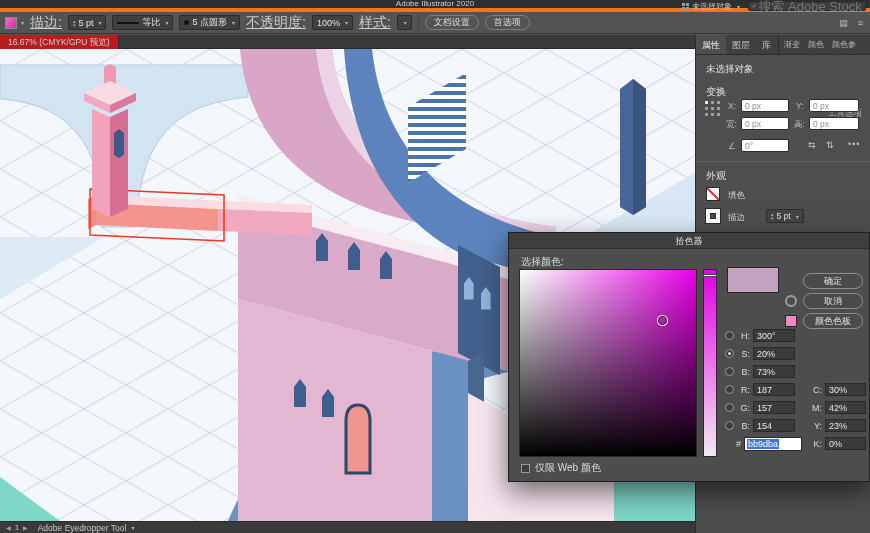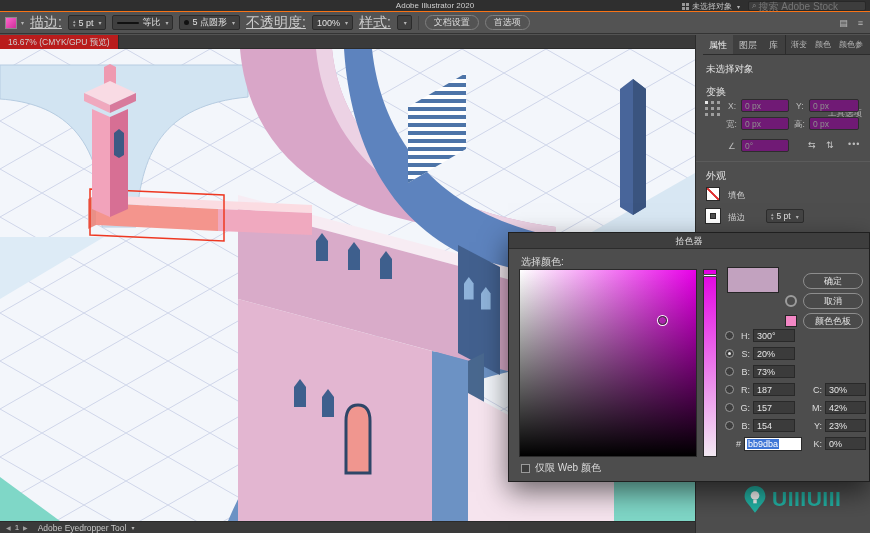--- a/index.html
+++ b/index.html
@@ -1,31 +1,31 @@
 <!DOCTYPE html>
 <html><head>
 <meta charset="utf-8">
 <style>
   * { box-sizing: border-box; margin: 0; padding: 0; }
   html,body { background:#222; }
   body { font-family: "Liberation Sans", "DejaVu Sans", sans-serif; }
   #app { position:relative; width:870px; height:533px; overflow:hidden; background:#535353; margin:0 auto; }
 
   
-  .titlebar { position:absolute; left:0; top:0; width:870px; height:12px; background:#2f2f2f; border-bottom:1px solid #f97316; display:flex; align-items:center; }
+  .titlebar { position:absolute; left:0; top:0; width:870px; height:12px; background:#2f2f2f; border-bottom:4px solid #f97316; display:flex; align-items:center; }
   .tb-title { position:absolute; left:0; right:0; text-align:center; font-size:8px; color:#cfcfcf; line-height:12px; }
   .tb-right { position:absolute; right:4px; top:0; height:12px; display:flex; align-items:center; gap:8px; }
   .workspace { display:flex; align-items:center; gap:3px; font-size:8px; color:#c5c5c5; }
   .ws-grid { width:7px; height:7px; background:
       linear-gradient(#9a9a9a,#9a9a9a) 0 0/3px 3px no-repeat,
       linear-gradient(#9a9a9a,#9a9a9a) 4px 0/3px 3px no-repeat,
       linear-gradient(#9a9a9a,#9a9a9a) 0 4px/3px 3px no-repeat,
       linear-gradient(#9a9a9a,#9a9a9a) 4px 4px/3px 3px no-repeat; }
   .searchbox { display:flex; align-items:center; gap:2px; background:#3d3d3d; border:1px solid #282828; border-radius:2px; height:10px; padding:0 3px; width:118px; }
-  .searchbox input { background:transparent; border:none; outline:none; color:#bdbdbd; font-size:10px; width:100%; font-family:inherit; }
+  .searchbox input { background:transparent; border:none; outline:none; color:#bdbdbd; font-size:13px; width:100%; font-family:inherit; }
   .mag { color:#9a9a9a; font-size:8px; line-height:8px; }
   .chev { font-size:6px; color:#b5b5b5; margin-left:2px; }
 
   
   .controlbar { position:absolute; left:0; top:12px; width:870px; height:22px; background:#535353; border-bottom:1px solid #343434; display:flex; align-items:center; gap:6px; padding:0 5px; }
   .cb-label { font-size:14px; color:#cacaca; white-space:nowrap;text-decoration:underline; }
   .cb-field { display:flex; align-items:center; gap:3px; background:#404040; border:1px solid #2b2b2b; border-radius:2px; height:15px; padding:0 4px; font-size:9px; color:#e2e2e2; white-space:nowrap; }
   .updown { display:flex; flex-direction:column; line-height:4px; font-size:5px; color:#a8a8a8; }
   .profile-line { width:22px; height:2px; background:#111; border-radius:1px; }
   .brush-dot { width:5px; height:5px; border-radius:50%; background:#111; }
@@ -44,32 +44,32 @@
   .canvas { position:absolute; left:0; top:49px; width:695px; height:472px; background:#f3f6fb; overflow:hidden; }
 
   
   .statusbar { position:absolute; left:0; top:521px; width:695px; height:12px; background:#3a3a3a; border-top:1px solid #2b2b2b; display:flex; align-items:center; gap:10px; padding:0 6px; }
   .sb-group { display:flex; align-items:center; gap:4px; font-size:8px; color:#c9c9c9; }
   .sb-arrow { font-size:6px; color:#9f9f9f; }
   .sb-tool { display:flex; align-items:center; gap:3px; font-size:8.5px; color:#c9c9c9; }
 
   
   .panel { position:absolute; left:695px; top:35px; width:175px; height:498px; background:#4e4e4e; border-left:1px solid #2c2c2c; }
-  .panel-tabs { position:absolute; left:7px; top:0; right:0; height:20px; background:#3f3f3f; border-bottom:1px solid #2c2c2c; display:flex; align-items:stretch;text-align:center; }
+  .panel-tabs { position:absolute; left:0; top:0; right:0; height:20px; background:#3f3f3f; border-bottom:1px solid #2c2c2c; display:flex; align-items:stretch;text-align:center; }
   .ptab { padding:0 6px; font-size:9px; color:#c3c3c3; line-height:20px; white-space:nowrap; }
   .ptab.active { background:#4e4e4e; color:#f1f1f1; }
   .ptab.sm { font-size:8px; padding:0 4px; color:#b5b5b5; }
   .ptab-sep { width:1px; background:#2c2c2c; margin:0 1px; }
   .panel-body { position:absolute; left:0; top:20px; right:0; bottom:0; }
   .abs { position:absolute; }
   .no-sel { font-size:9.5px; color:#e3e3e3; }
   .tool-opt { font-size:8.5px; color:#aeaeae; }
   .sec-title { font-size:10px; color:#e0e0e0; }
   .p-label { font-size:8.5px; color:#bdbdbd; }
-  .p-input { background:#701a75; border:1px solid #2d2d2d; border-radius:2px; height:13px; display:flex; align-items:center; padding:0 3px; font-size:8.5px; color:#8f8f8f; }
+  .p-input { background:#ffffff; border:1px solid #2d2d2d; border-radius:2px; height:13px; display:flex; align-items:center; padding:0 3px; font-size:8.5px; color:#8f8f8f; }
   .refpoint { display:grid; grid-template-columns:repeat(3,4px); grid-template-rows:repeat(3,4px); gap:2px; }
   .refpoint i { width:3px; height:3px; background:#9f9f9f; }
   .refpoint i.on { background:#e8e8e8; }
   .p-divider { position:absolute; left:0; right:0; height:1px; background:#3c3c3c; border-bottom:1px solid #5b5b5b; }
   .flip-icon { font-size:9px; color:#c7c7c7; }
   .dots { font-size:9px; color:#bdbdbd; letter-spacing:1px; }
   .swatch-none { width:14px; height:14px; border:1px solid #2a2a2a; background:
       linear-gradient(to top right, rgba(0,0,0,0) 44%, #e03030 46%, #e03030 54%, rgba(0,0,0,0) 56%), #ffffff; }
   .swatch-stroke { width:14px; height:14px; border:4px solid #ffffff; box-shadow:0 0 0 1px #2a2a2a, inset 0 0 0 1px #2a2a2a; background:transparent; }
   .stepper-field { display:flex; align-items:center; gap:3px; background:#444444; border:1px solid #2d2d2d; border-radius:2px; height:14px; padding:0 4px; font-size:8.5px; color:#e0e0e0; }
@@ -340,28 +340,20 @@
         <span class="updown">
             <i>▴</i>
             <i>▾</i>
           </span>
         <span>5 pt</span>
         <span class="chev">▾</span>
       </div>
     </div>
   </aside>
 
-  <div class="watermark">
-    <svg width="26" height="30" viewBox="0 0 30 34">
-      <path d="M15,2 C8,2 3,7 3,14 C3,20 9,24 12,29 L15,33 L18,29 C21,24 27,20 27,14 C27,7 22,2 15,2 Z" fill="#1fb9aa"></path>
-      <circle cx="15" cy="13" r="5" fill="#ffffff"></circle>
-      <rect x="13" y="18" width="4" height="4" fill="#ffffff"></rect>
-    </svg>
-    <span class="wm-text">UIIIUIII</span>
-  </div>
 
   <div class="dialog">
     <div class="dlg-title">拾色器</div>
     <div class="dlg-prompt">选择颜色:</div>
 
     <div class="sv-field">
       <div class="sv-marker"></div>
     </div>
     <div class="hue-slider">
       <div class="hue-marker"></div>

